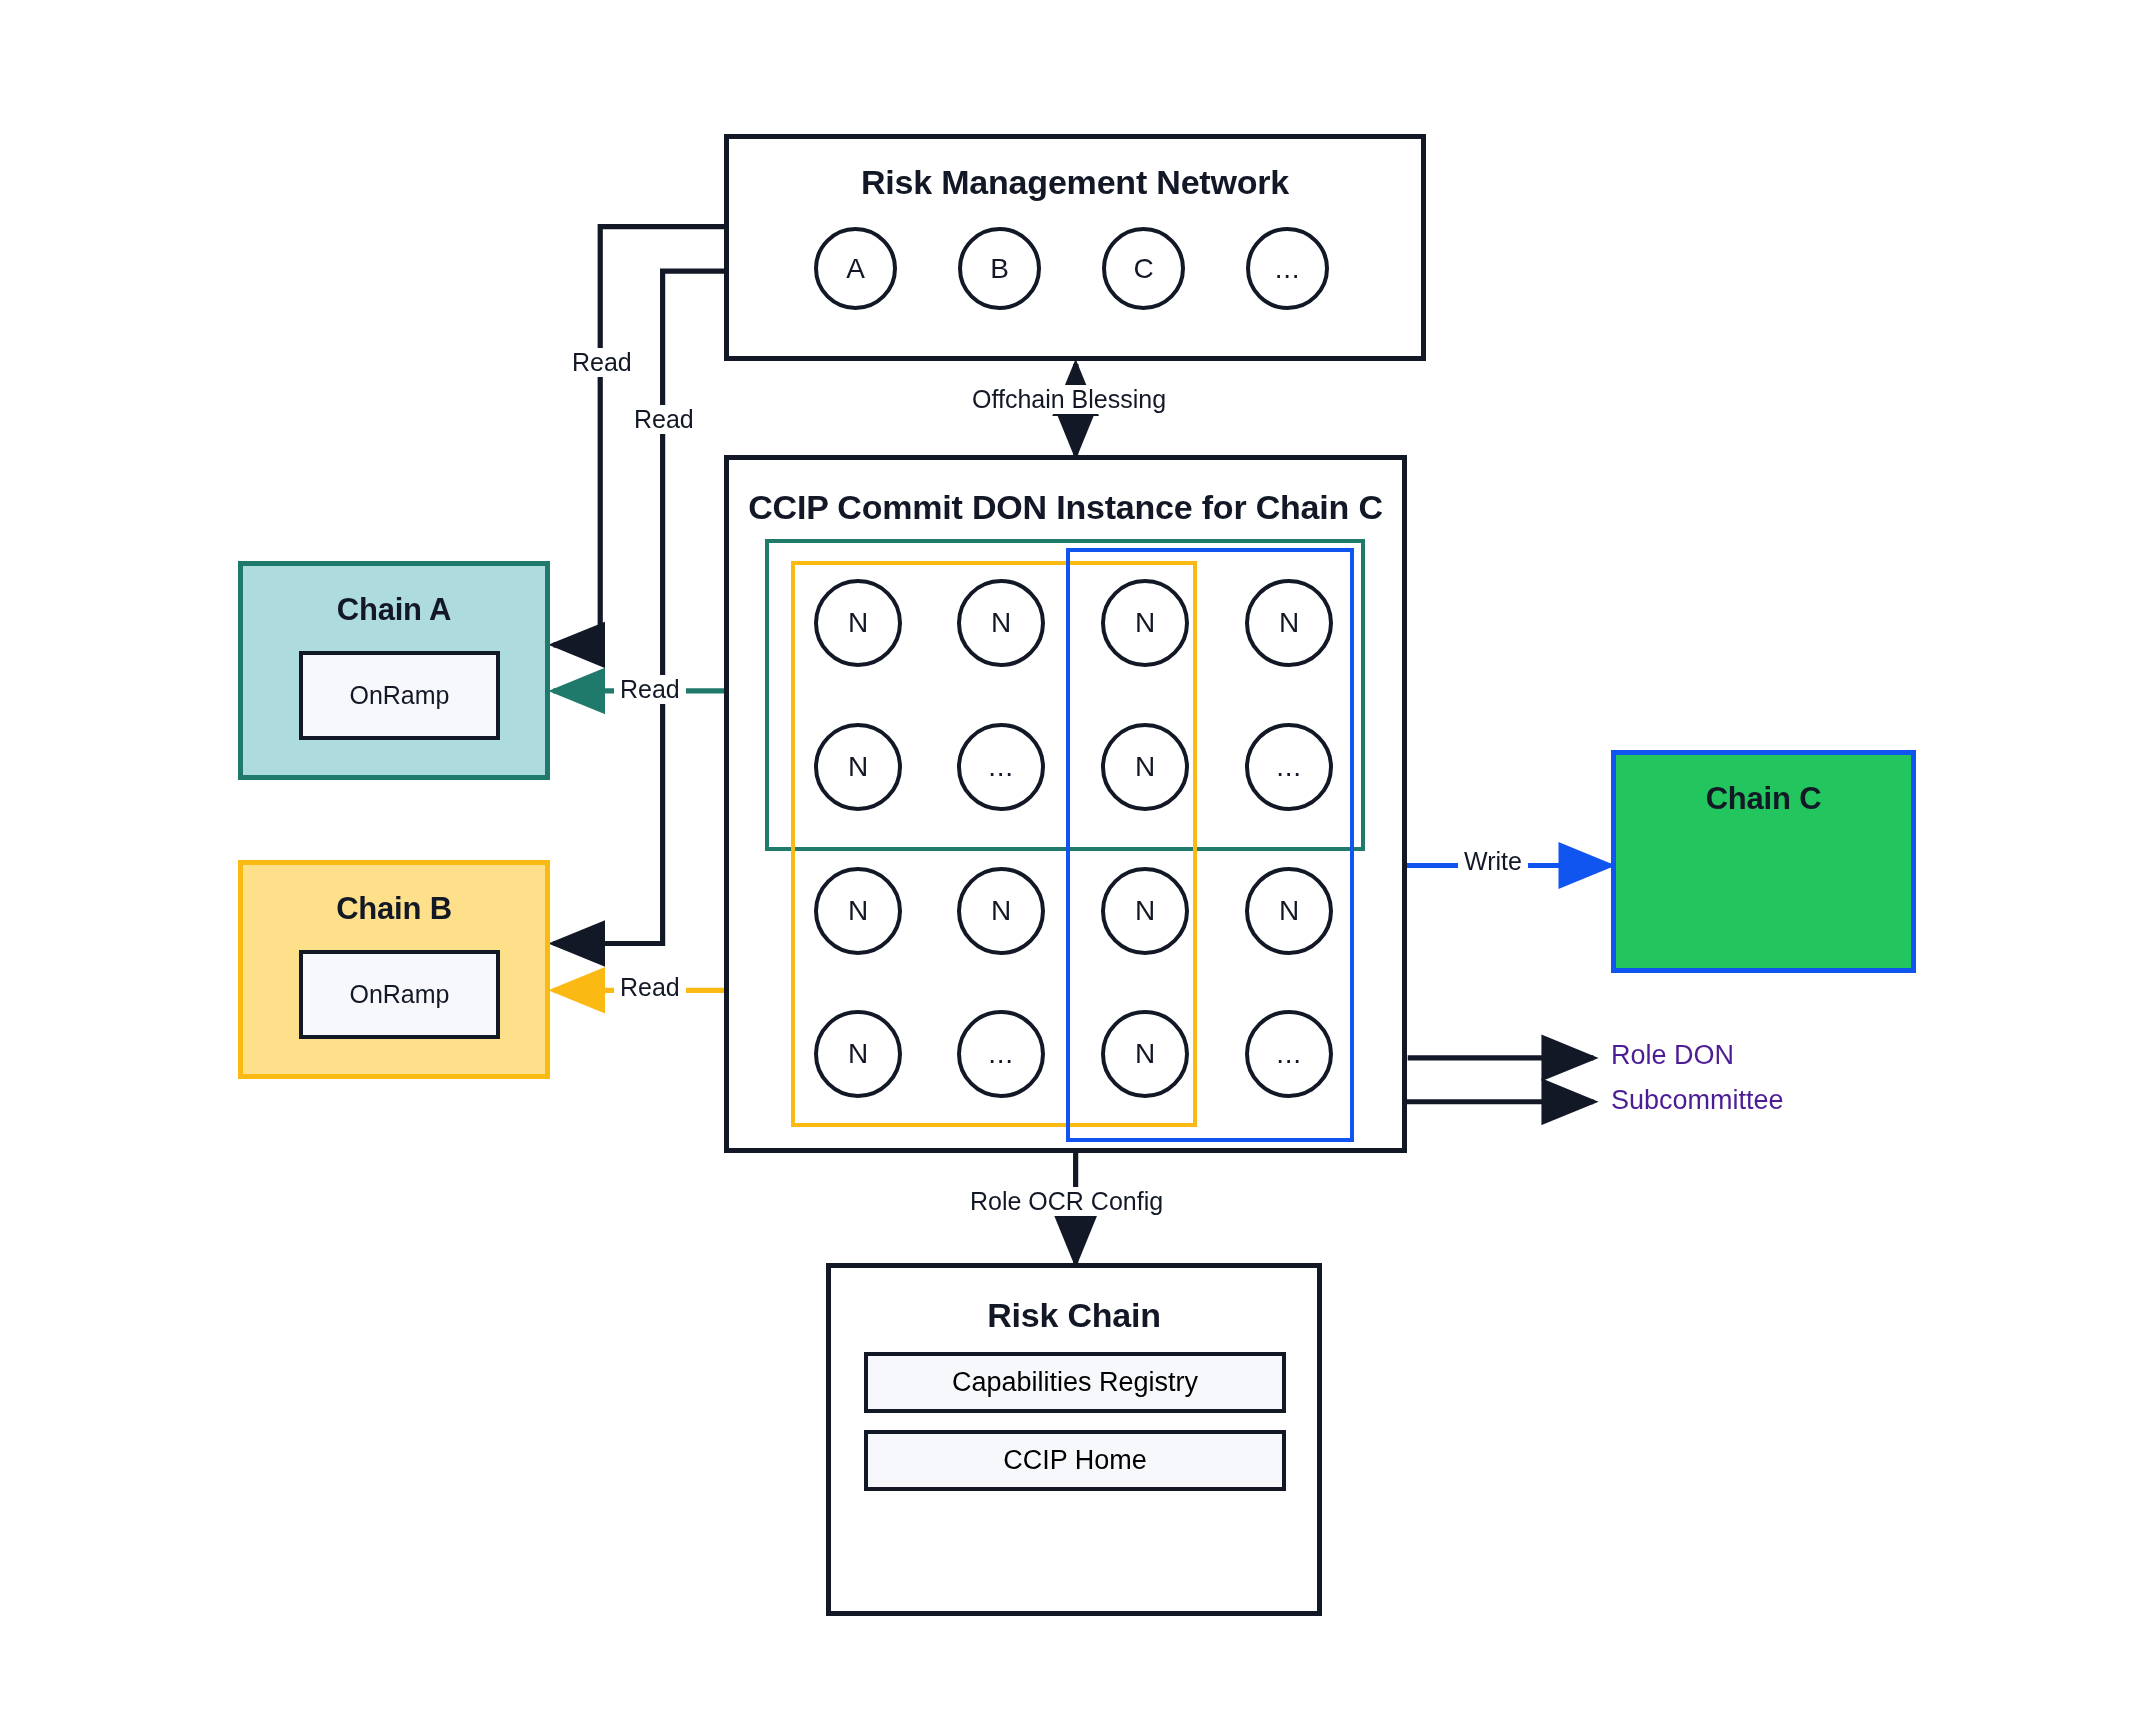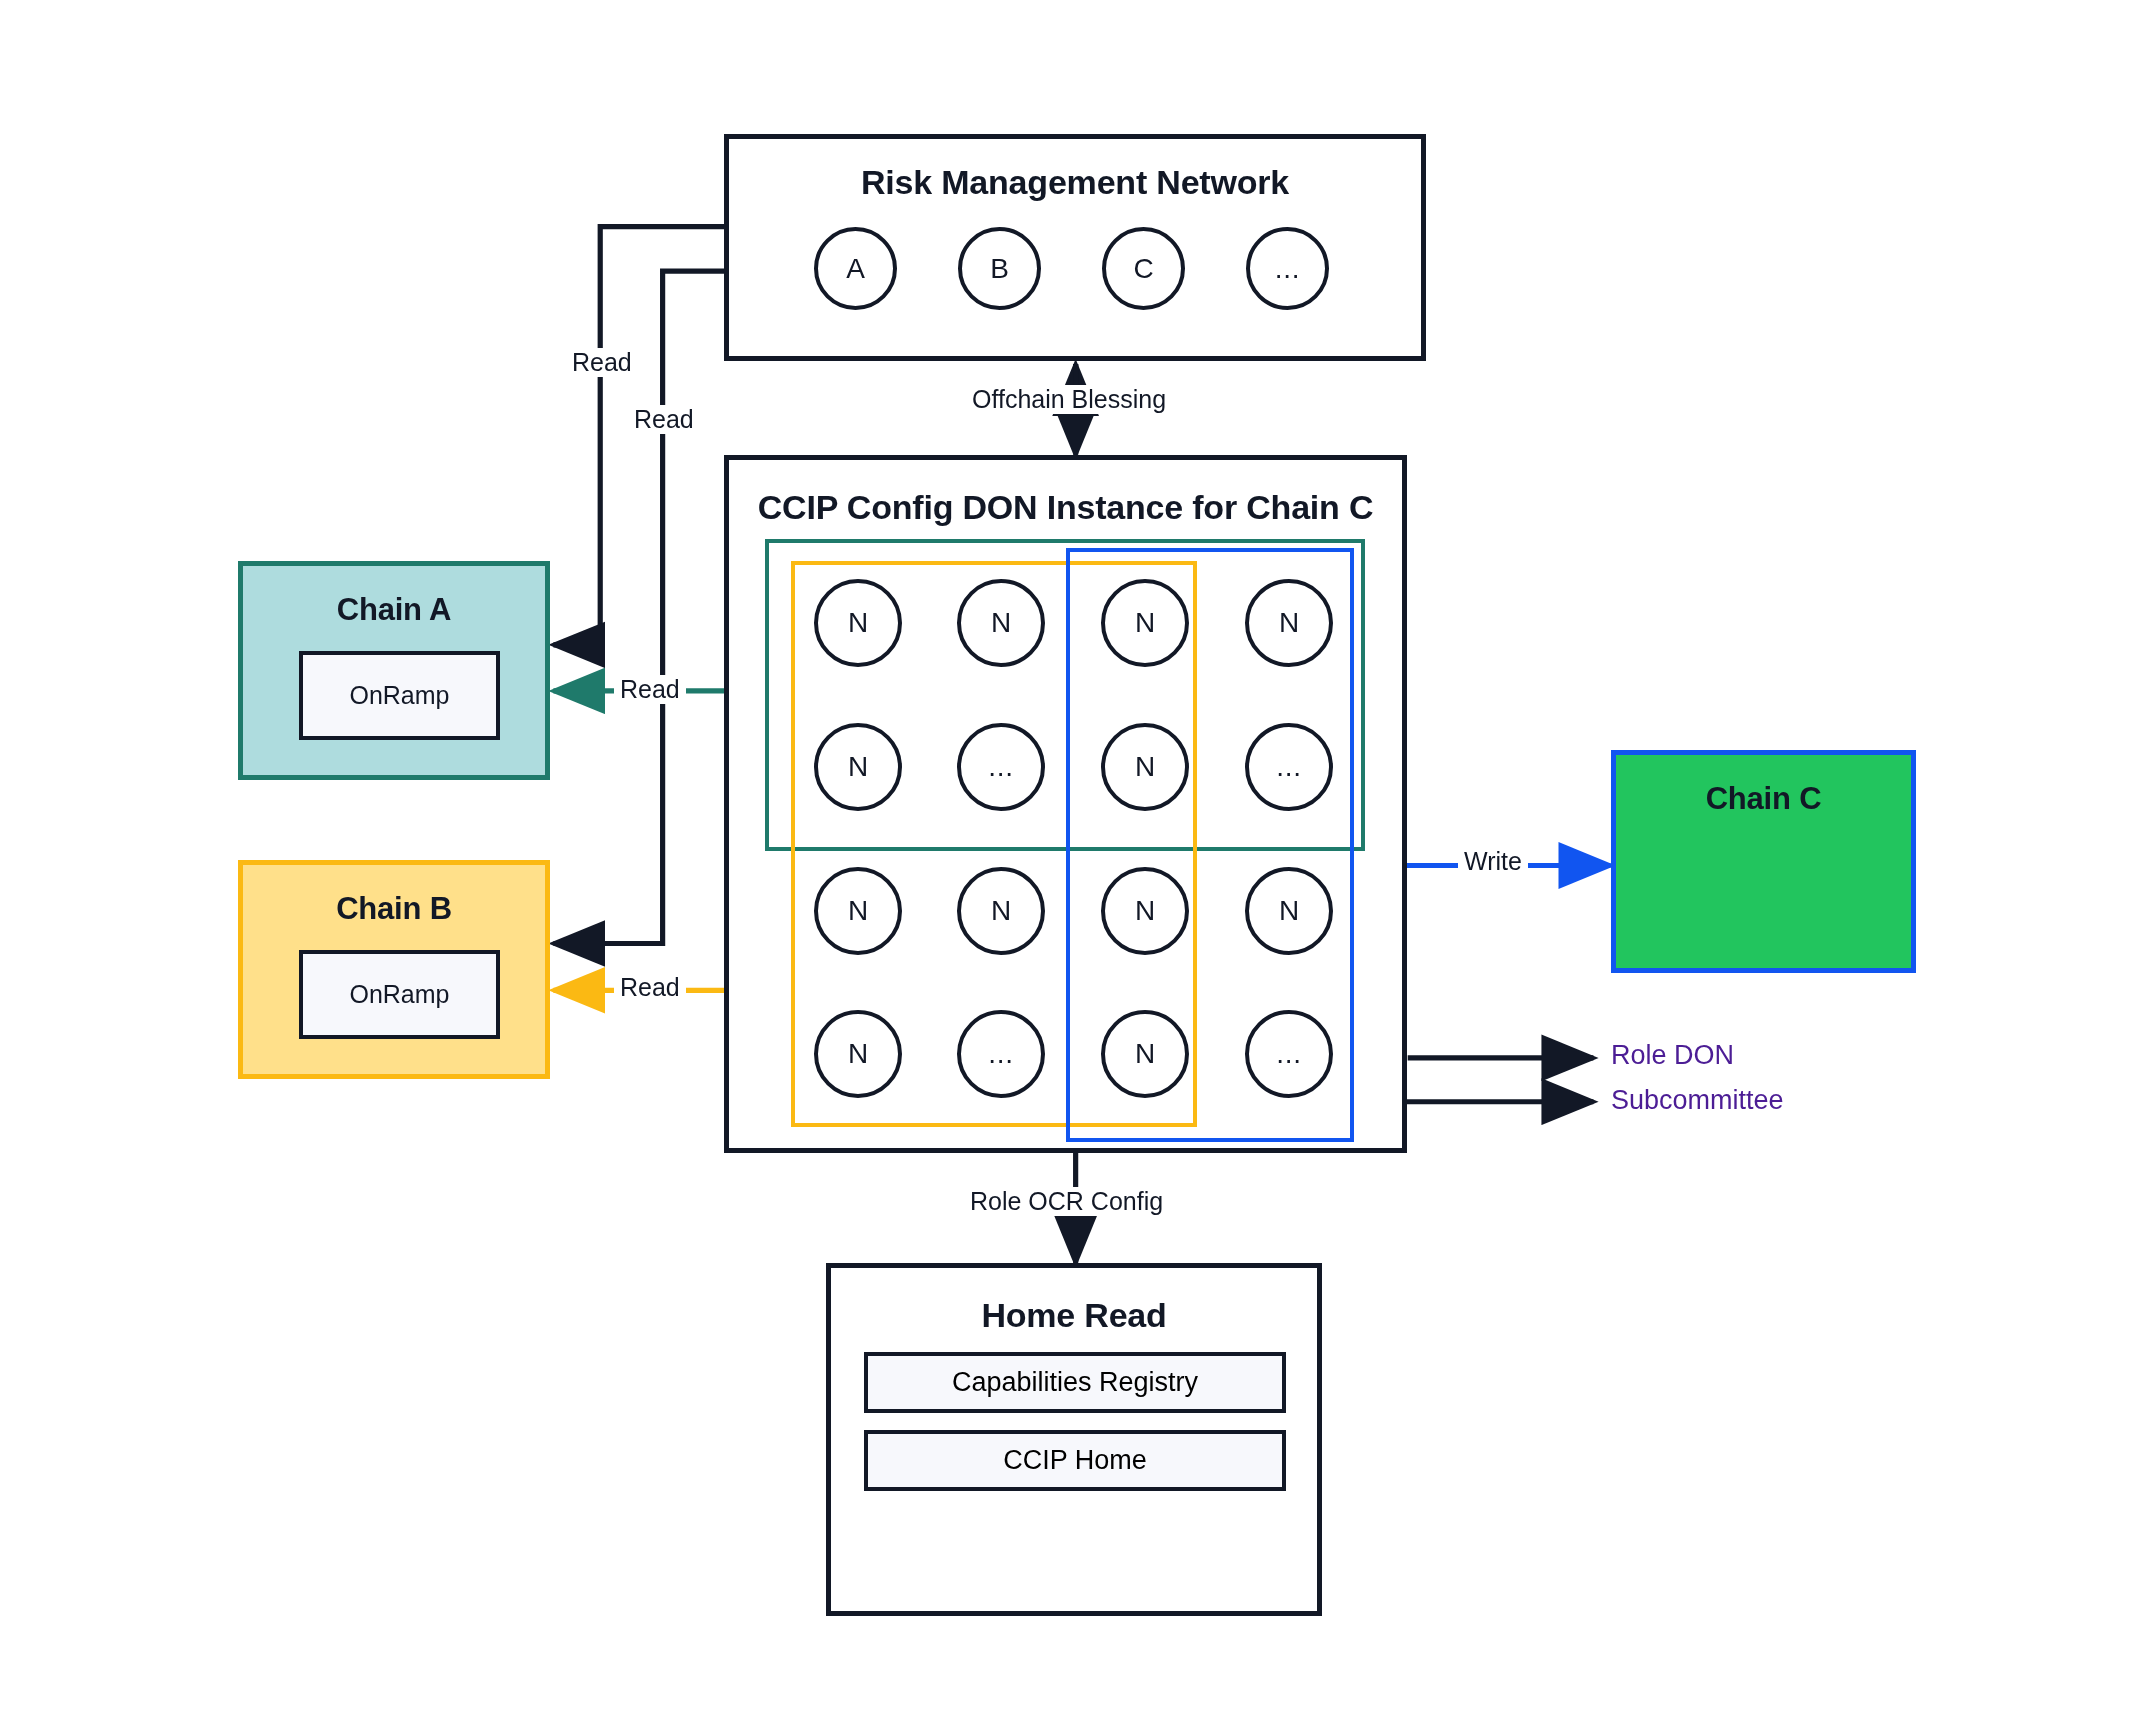--- a/index.html
+++ b/index.html
@@ -111,21 +111,21 @@
     <span>B</span>
   </div>
   <div class="node" style="left:1102px;top:227px;width:83px;height:83px;">
     <span>C</span>
   </div>
   <div class="node dots" style="left:1246px;top:227px;width:83px;height:83px;">
     <span>...</span>
   </div>
 
   <div class="box blackbox" style="left:724px;top:455px;width:683px;height:698px;">
-    <div class="boxtitle" style="top:28px;font-size:34px;">CCIP Config DON Instance for Chain C</div>
+    <div class="boxtitle" style="top:28px;font-size:34px;">CCIP Commit DON Instance for Chain C</div>
   </div>
 
   <div class="grpbox" style="left:765px;top:539px;width:600px;height:312px;border:4.5px solid #1F7A6B;"></div>
   <div class="grpbox" style="left:791px;top:561px;width:406px;height:566px;border:4.5px solid #FBB913;"></div>
   <div class="grpbox" style="left:1066px;top:548px;width:288px;height:594px;border:4.5px solid #1155F0;"></div>
 
   <div class="node" style="left:814px;top:579px;width:88px;height:88px;">
     <span>N</span>
     </div>
   <div class="node" style="left:957px;top:579px;width:88px;height:88px;">
@@ -189,21 +189,21 @@
     <div class="ramp" style="left:56px;top:85px;width:201px;height:89px;">
       <span>OnRamp</span>
     </div>
   </div>
 
   <div class="chain" style="left:1611px;top:750px;width:305px;height:223px;background:#22c55e;border:5.2px solid #1155F0;box-sizing:border-box;">
     <div class="ctitle" style="top:26px;">Chain C</div>
   </div>
 
   <div class="box blackbox" style="left:826px;top:1263px;width:496px;height:353px;">
-    <div class="boxtitle" style="top:28px;font-size:34px;">Home Read</div>
+    <div class="boxtitle" style="top:28px;font-size:34px;">Risk Chain</div>
   </div>
   <div class="hcrow" style="left:864px;top:1352px;width:422px;height:61px;">
     <span>Capabilities Registry</span>
   </div>
   <div class="hcrow" style="left:864px;top:1430px;width:422px;height:61px;">
     <span>CCIP Home</span>
   </div>
 
   <div class="wirelabel" style="left:566px;top:348px;">Read</div>
   <div class="wirelabel" style="left:628px;top:405px;">Read</div>

